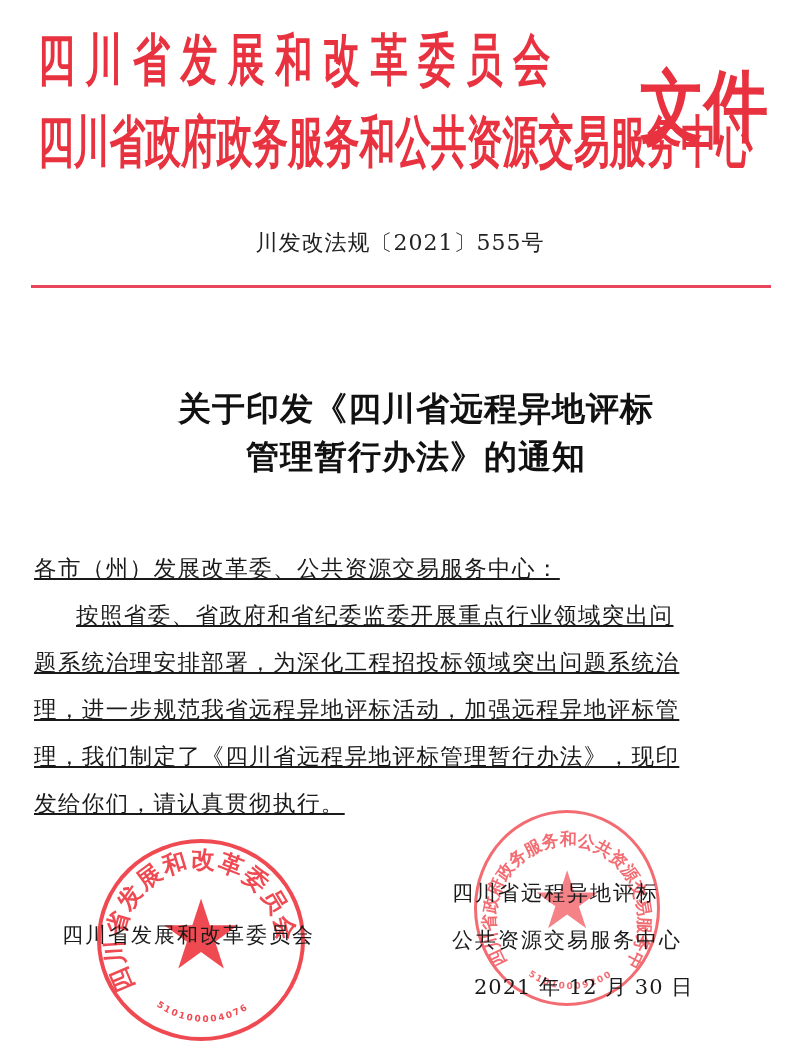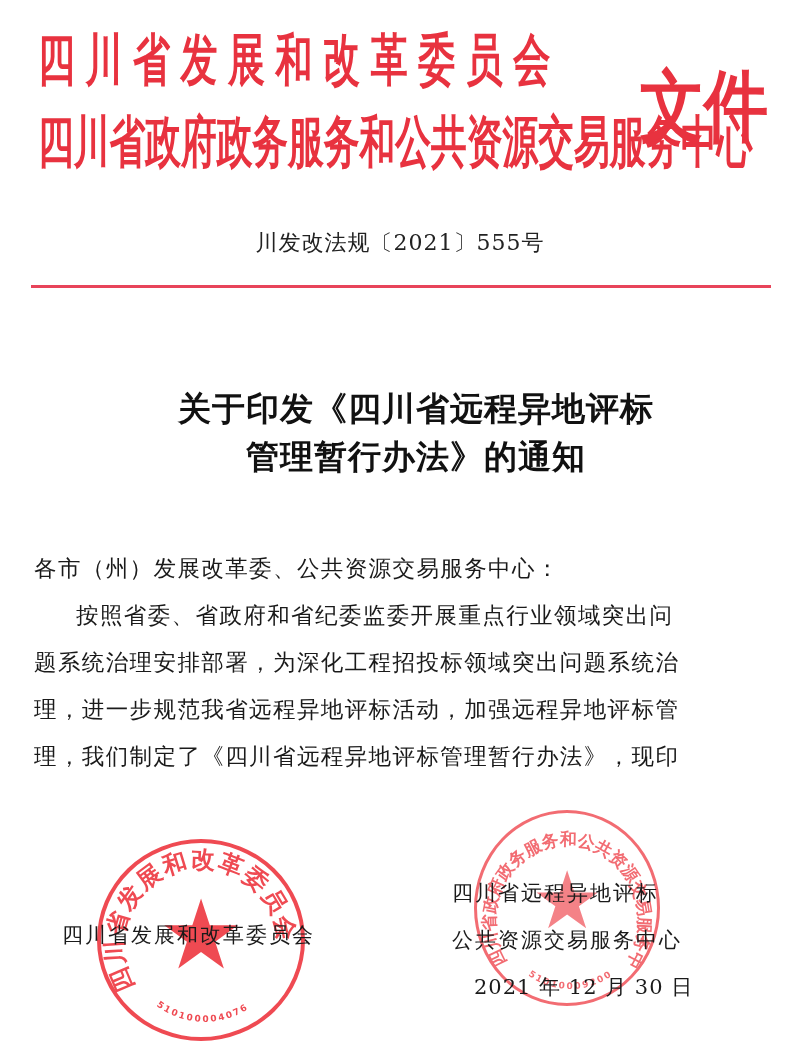--- a/index.html
+++ b/index.html
@@ -77,21 +77,21 @@
     .title div { white-space: nowrap; }
     .body-text {
       left: 34px; top: 545px;
       width: 740px;
       font-size: 22.5px;
       line-height: 47px;
       color: #1a1a1a;
       letter-spacing: 1.4px;
     }
     .body-text .p1 { white-space: nowrap; }
-    .body-text .line { white-space: nowrap; display: block; }
+    .body-text .line { white-space: nowrap; display: block; text-decoration: underline; }
     .body-text .indent { padding-left: 42px; }
 
     
     .seal {
       border: 4px solid #ee3b44;
       border-radius: 50%;
     }
     .seal-left {
       left: 97px; top: 839px;
       width: 200px; height: 194px;
@@ -174,20 +174,21 @@
   <div>关于印发《四川省远程异地评标</div>
   <div>管理暂行办法》的通知</div>
 </div>
 
 <div class="abs body-text">
   <span class="line p1">各市（州）发展改革委、公共资源交易服务中心：</span>
   <span class="line indent">按照省委、省政府和省纪委监委开展重点行业领域突出问</span>
   <span class="line">题系统治理安排部署，为深化工程招投标领域突出问题系统治</span>
   <span class="line">理，进一步规范我省远程异地评标活动，加强远程异地评标管</span>
   <span class="line">理，我们制定了《四川省远程异地评标管理暂行办法》，现印</span>
+  <span class="line">发给你们，请认真贯彻执行。</span>
 </div>
 
 <div class="abs seal seal-left">
   <svg class="seal-arc" viewBox="0 0 200 194">
     <defs>
       <path id="arcL" d="M 38 150 A 78 78 0 1 1 162 150"></path>
       <path id="arcLb" d="M 52 160 A 80 80 0 0 0 150 164"></path>
     </defs>
     <text font-size="24" letter-spacing="2">
       <textPath href="#arcL" startOffset="2%">四川省发展和改革委员会</textPath>

